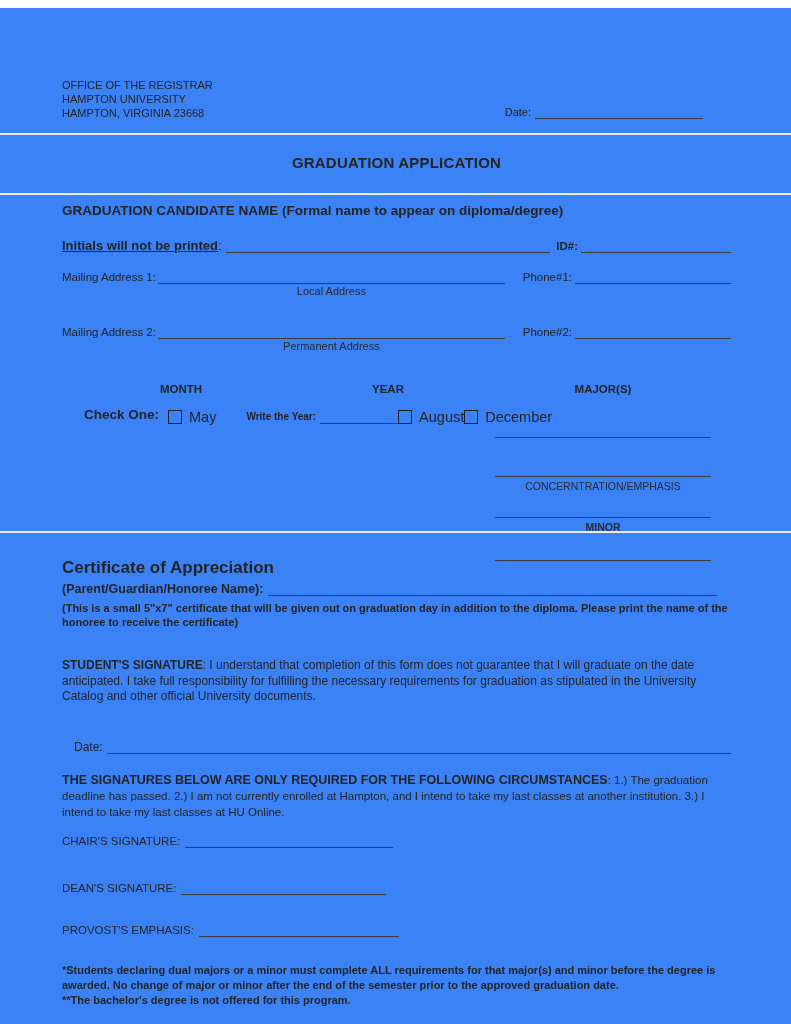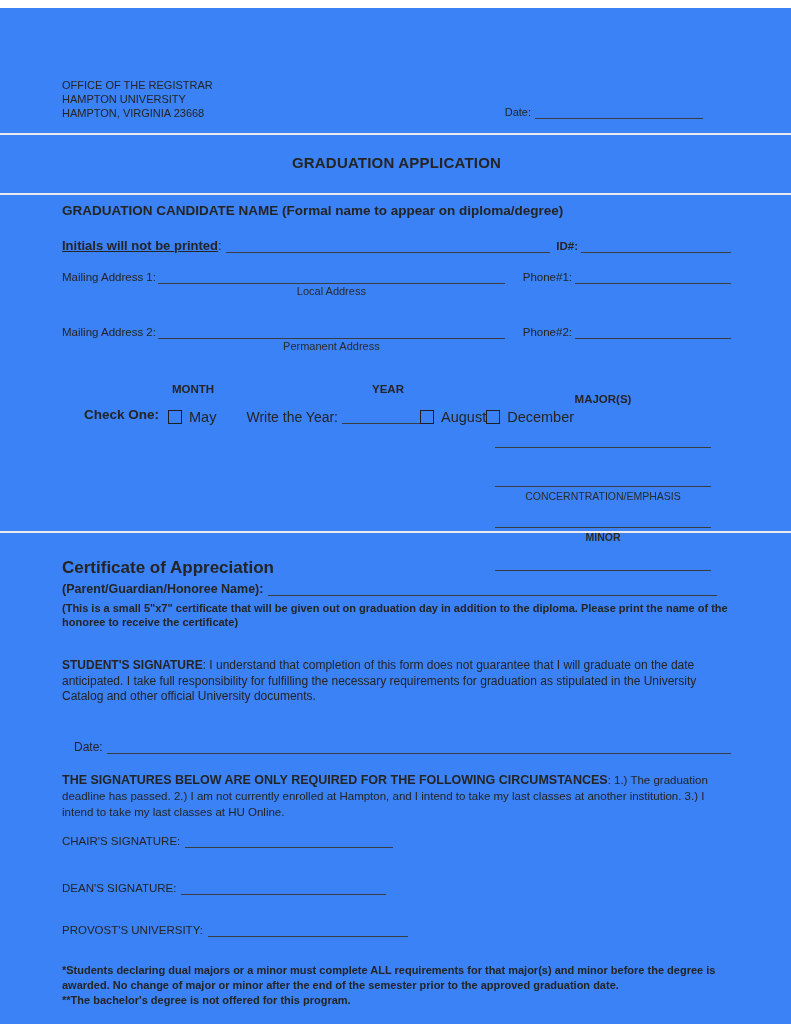--- a/index.html
+++ b/index.html
@@ -49,40 +49,40 @@
 
   .addr-row { margin-top:15px; font-size:11.5px; }
   .addr-row .fillwrap { flex:1; margin:0 18px 0 2px; }
   .addr-row .phone-lbl { font-size:11.5px; }
   .addr-row .fl.phone { width:156px; margin-left:3px; }
   .addr-row2 { margin-top:26px; }
 
   
   .term { position:relative; height:150px; margin-top:24px; }
   .col-h { position:absolute; font-size:11.5px; font-weight:bold; top:6px; }
-  .month-h { left:110px;text-align:right; }
+  .month-h { left:98px;text-align:right; }
   .year-h  { left:310px; }
-  .majors-block { position:absolute; left:433px; top:16px; width:216px; }
+  .majors-block { position:absolute; left:433px; top:6px; width:216px; }
   .majors-block .col-hc { text-align:center; font-size:11.5px; font-weight:bold; }
   .majors-block .fl { display:block; }
   .m-l1 { margin-top:28px; }
   .m-l2 { margin-top:24px; }
   .m-cap1 { margin-top:2px; font-size:10.5px; }
   .m-l3 { margin-top:10px; }
   .m-cap2 { margin-top:2px; font-size:10.5px; font-weight:bold; }
   .m-l4 { margin-top:12px; }
 
   .checkone { position:absolute; left:22px; top:29px; display:flex; }
   .checkone-lbl { font-size:13.5px; font-weight:bold; margin-right:9px; line-height:18px; }
   .opt-col { display:flex; flex-direction:row; }
   .opt-row { display:flex; align-items:center; height:21px; }
   .cb { width:12px; height:12px; border:1.8px solid #1f1f1f; margin-right:7px; flex:none; }
   .opt-lbl { font-size:14.5px; line-height:18px; }
   .writeyear { display:flex; align-items:flex-start; margin-left:30px; }
-  .writeyear .lbl { font-size:14px; font-weight:normal; }
+  .writeyear .lbl { font-size:10px; font-weight:bold; }
   .writeyear .fl { width:78px; margin-left:4px; }
 
   .rule-3 { margin-top:4px; }
 
   
   .cert-heading { font-size:17px; font-weight:bold; margin-top:25px; line-height:20px; }
   .cert-row { font-size:12.5px; margin-top:3px; }
   .cert-row .lbl { font-weight:bold; }
   .cert-row .fl { flex:1; margin-left:5px; margin-right:14px; }
   .cert-note { font-size:11px; font-weight:bold; line-height:14px; margin-top:4px; }
@@ -225,21 +225,21 @@
     <span class="lbl">CHAIR'S SIGNATURE:</span>
     <div class="fl"></div>
   </div>
 
   <div class="row officer-row dean">
     <span class="lbl">DEAN'S SIGNATURE:</span>
     <div class="fl"></div>
   </div>
 
   <div class="row officer-row provost">
-    <span class="lbl">PROVOST'S UNIVERSITY:</span>
+    <span class="lbl">PROVOST'S EMPHASIS:</span>
     <div class="fl"></div>
   </div>
 
   <div class="footnotes">
     <div>*Students declaring dual majors or a minor must complete ALL requirements for that major(s) and minor before the degree is awarded. No change of major or minor after the end of the semester prior to the approved graduation date.</div>
     <div>**The bachelor's degree is not offered for this program.</div>
   </div>
 
 </div>
 

